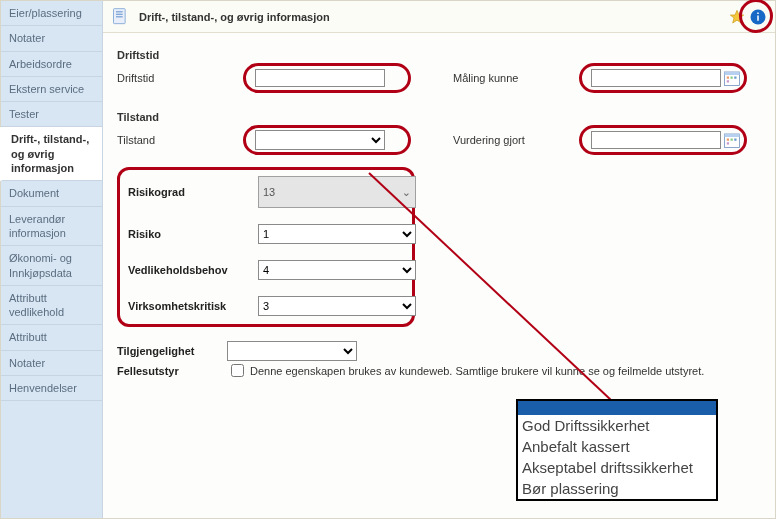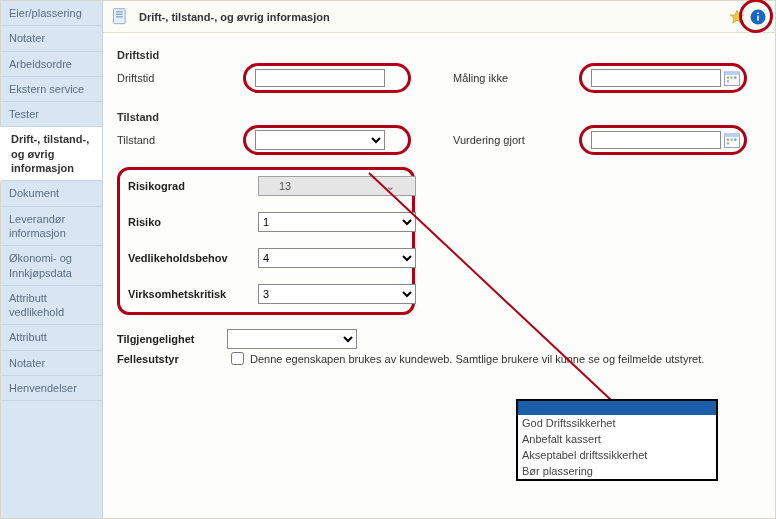--- a/index.html
+++ b/index.html
@@ -156,28 +156,28 @@
     align-items: center;
   }
   .risk-grid .lbl {
     font-weight: bold;
     color: #222;
   }
   .risk-grid .sel, .risk-grid .ro {
     width: 158px;
   }
   .ro {
-    height: 20px;
+    height: 32px;
     background: #e5e5e5;
     border: 1px solid #a0a0a0;
     box-sizing: border-box;
     display: flex;
     align-items: center;
     justify-content: space-between;
-    padding: 0 20px;
+    padding: 0 4px;
     color: #555;
   }
   .ro .chev {
     color: #666;
   }
 
   .lower-grid {
     margin-top: 14px;
     display: grid;
     grid-template-columns: 110px auto;
@@ -195,21 +195,21 @@
     margin-right: 6px;
   }
 
   .popup {
     position: absolute;
     left: 515px;
     top: 398px;
     width: 198px;
     border: 2px solid #000;
     background: #fff;
-    font-size: 11px;
+    font-size: 15px;
     z-index: 40;
   }
   .popup .hdr {
     height: 14px;
     background: #1a5da8;
   }
   .popup .opt {
     padding: 2px 4px;
     cursor: pointer;
   }
@@ -272,21 +272,21 @@
 
     <div class="content">
 
       <div class="section-title">Driftstid</div>
       <div class="form-grid">
         <div class="lbl">Driftstid</div>
         <div class="field-wrap">
           <input class="tbox" type="text" value="" style="">
           <div class="oval-mark"></div>
         </div>
-        <div class="lbl">Måling ikke</div>
+        <div class="lbl">Måling kunne</div>
         <div class="field-wrap">
           <input class="tbox" type="text" value="" style="">
           <span class="cal-icon">
             <svg viewBox="0 0 24 24" width="18" height="18">
               <rect x="2" y="4" width="20" height="18" fill="#fff" stroke="#6688bb"></rect>
               <rect x="2" y="4" width="20" height="4" fill="#b7d0ef"></rect>
               <rect x="5" y="10" width="3" height="3" fill="#e96"></rect>
                 <rect x="10" y="10" width="3" height="3" fill="#8c8"></rect>
               <rect x="15" y="10" width="3" height="3" fill="#69c"></rect>
                 <rect x="5" y="15" width="3" height="3" fill="#c9c"></rect>

